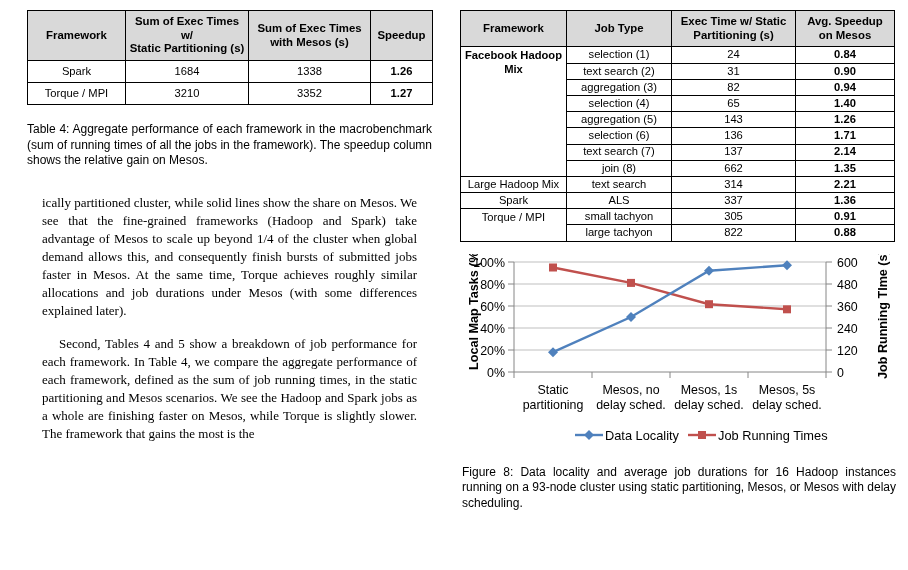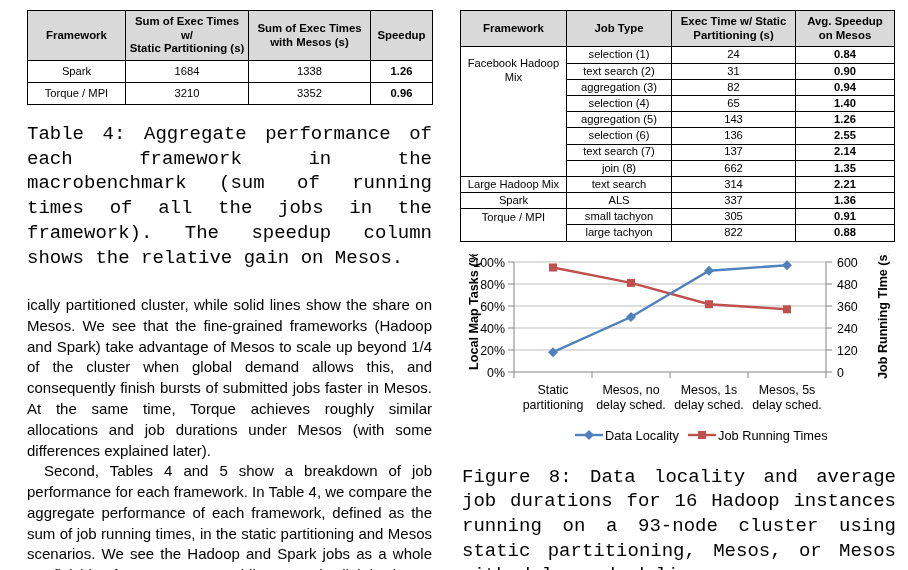--- a/index.html
+++ b/index.html
@@ -77,34 +77,34 @@
   #table5 { width: 434px; }
   #table5 .d0 { width: 106px; }
   #table5 .d1 { width: 105px; }
   #table5 .d2 { width: 124px; }
   #table5 .d3 { width: 99px; }
   #table5 tbody td { height: 15.2px; padding: 0 3px; }
   .thick-top { border-top: 1.6px solid #000 !important; margin-top: 16px; }
 
   
   .caption {
-    font-family: Liberation Mono, monospace;
-    font-size: 19px;
+    font-family: Liberation Sans, sans-serif;
+    font-size: 12px;
     line-height: 1.30;
     text-align: justify;
     text-justify: inter-word;
     margin: 0;
   }
   .body-par {
-    font-family: Liberation Sans, sans-serif;
-    font-size: 15px;
+    font-family: Liberation Serif, serif;
+    font-size: 13px;
     line-height: 1.385;
     text-align: justify;
     text-justify: inter-word;
-    margin: 0;
+    margin: 15px;
     hyphens: manual;
   }
   .indent { text-indent: 17px; }
 
   #t4-caption { margin-top: 13px; width: 405px; }
   #left-body { margin-top: 25px; width: 405px; }
   #t5-caption { margin-top: 12px; width: 434px; margin-left: 2px; }
 
   
   #figure8 {
@@ -181,21 +181,21 @@
           <tr>
             <td>Spark</td>
             <td>1684</td>
             <td>1338</td>
             <td class="bold-cell">1.26</td>
           </tr>
           <tr>
             <td>Torque / MPI</td>
             <td>3210</td>
             <td>3352</td>
-            <td class="bold-cell">0.96</td>
+            <td class="bold-cell">1.27</td>
           </tr>
         </tbody>
       </table>
     </div>
 
     <p class="caption" id="t4-caption">Table 4: Aggregate performance of each framework in the macrobenchmark (sum of running times of all the jobs in the framework). The speedup column shows the relative gain on Mesos.</p>
 
     <div id="left-body">
       <p class="body-par">ically partitioned cluster, while solid lines show the share on Mesos. We see that the fine-grained frameworks (Hadoop and Spark) take advantage of Mesos to scale up beyond 1/4 of the cluster when global demand allows this, and consequently finish bursts of submitted jobs faster in Mesos. At the same time, Torque achieves roughly similar allocations and job durations under Mesos (with some differences explained later).</p>
       <p class="body-par indent">Second, Tables 4 and 5 show a breakdown of job performance for each framework. In Table 4, we compare the aggregate performance of each framework, defined as the sum of job running times, in the static partitioning and Mesos scenarios. We see the Hadoop and Spark jobs as a whole are finishing faster on Mesos, while Torque is slightly slower. The framework that gains the most is the</p>
@@ -229,21 +229,21 @@
             </th>
             <th>
               <span>Avg. Speedup</span><br>
               <span>on Mesos</span>
             </th>
           </tr>
         </thead>
         <tbody>
 
           <tr>
-            <td rowspan="8" style="vertical-align:top; padding-top:10px;">
+            <td rowspan="8" style="vertical-align:top; padding-top:2px;font-weight:bold;">
               <span>Facebook Hadoop</span><br>
               <span>Mix</span>
             </td>
             <td>selection (1)</td>
             <td>24</td>
             <td class="bold-cell">0.84</td>
           </tr>
           <tr>
             <td>text search (2)</td>
             <td>31</td>
@@ -260,21 +260,21 @@
             <td class="bold-cell">1.40</td>
           </tr>
           <tr>
             <td>aggregation (5)</td>
             <td>143</td>
             <td class="bold-cell">1.26</td>
           </tr>
           <tr>
             <td>selection (6)</td>
             <td>136</td>
-            <td class="bold-cell">2.55</td>
+            <td class="bold-cell">1.71</td>
           </tr>
           <tr>
             <td>text search (7)</td>
             <td>137</td>
             <td class="bold-cell">2.14</td>
           </tr>
           <tr>
             <td>join (8)</td>
             <td>662</td>
             <td class="bold-cell">1.35</td>

